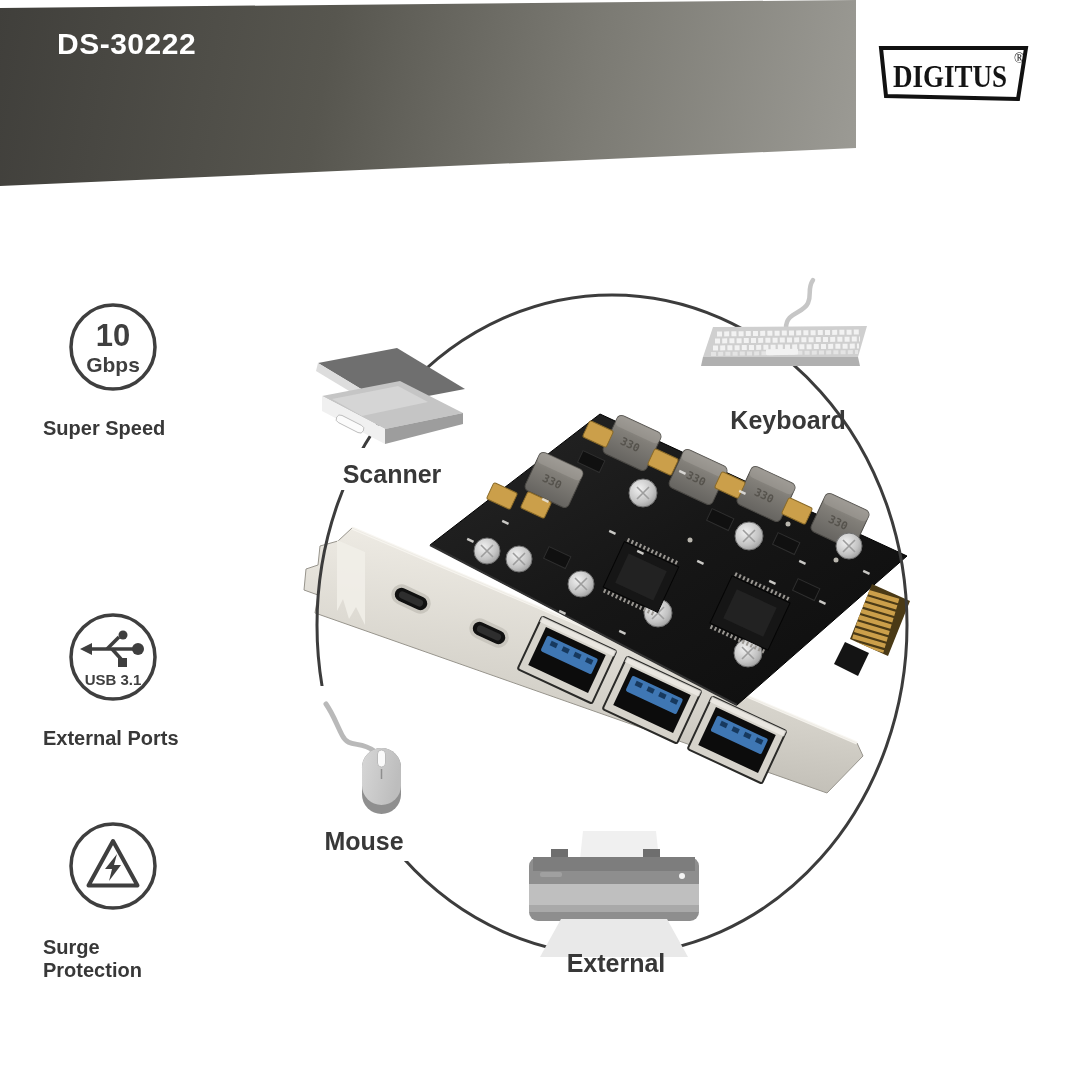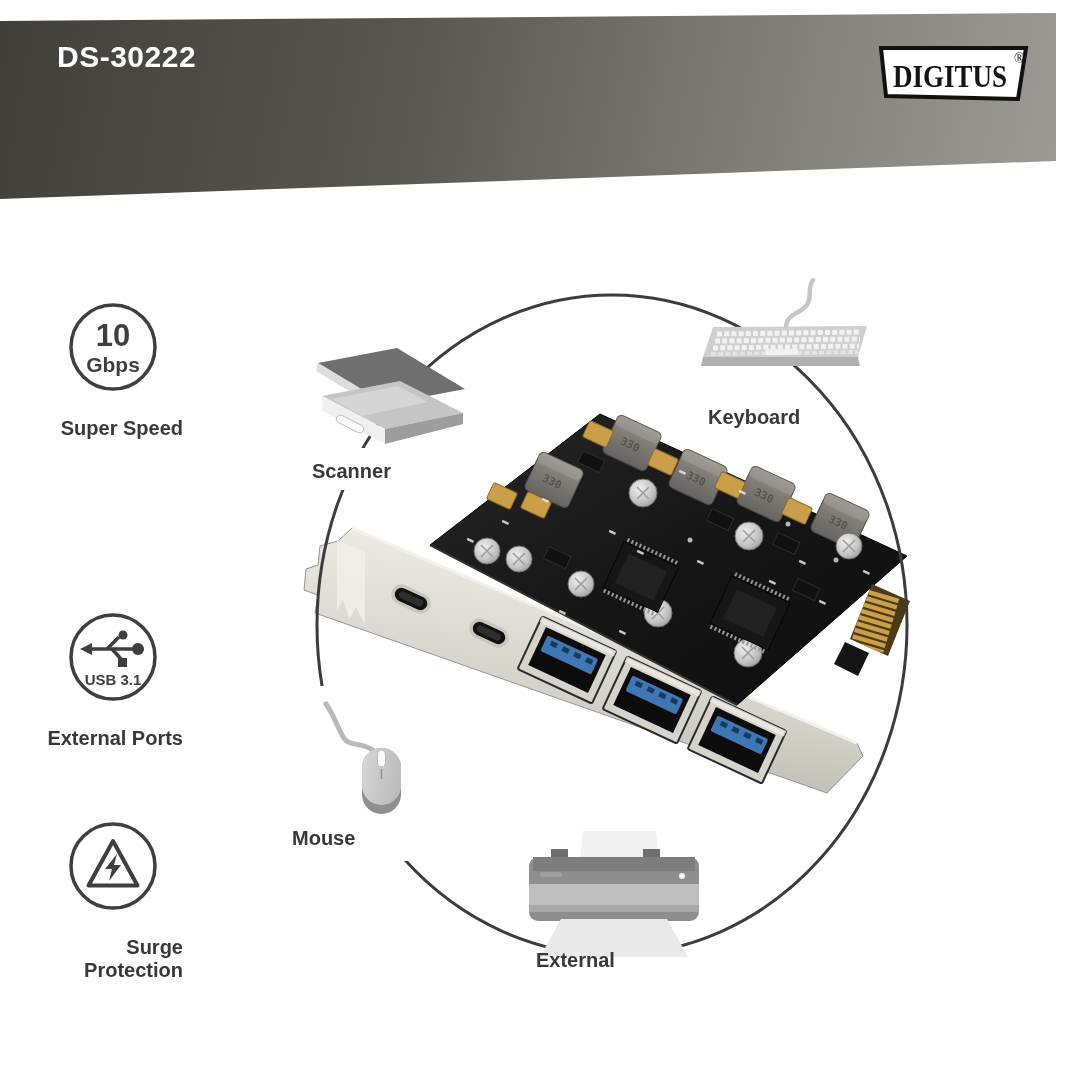--- a/index.html
+++ b/index.html
@@ -1,51 +1,51 @@
 <!DOCTYPE html>
 <html style="--ring: #3c3c3c; --icon: #3f3f3f; --label: #383838; --usb-blue: #3f77b4; --gold: #cb9f4a; --banner-dark: #403f3b; --banner-light: #9c9b95;"><head>
 <meta charset="utf-8">
 <style>
   html,body{margin:0;padding:0;background:#fff;}
   body{width:1080px;height:1080px;position:relative;overflow:hidden;
        font-family:"Liberation Sans",sans-serif;color:#383838;}
   .stage{position:absolute;inset:0;}
 
   
-  .banner{position:absolute;left:0;top:13px;width:1056px;height:192px;
+  .banner{position:absolute;left:0;top:0;width:856px;height:192px;
     background:linear-gradient(100deg,var(--banner-dark) 0%,#57564f 38%,#7b7a73 68%,var(--banner-light) 100%);
     clip-path:polygon(0 8px,100% 0,100% 148px,0 186px);}
   .banner-text{position:absolute;left:57px;top:27px;color:#fff;}
   .banner-text h1{margin:0 0 7px 0;font-size:30px;font-weight:700;letter-spacing:.5px;}
   .banner-text p{margin:0;font-size:28px;font-weight:400;letter-spacing:.3px;}
   .logo{position:absolute;top:44px;right:50px;}
   .logo text.brand{font-family:"Liberation Serif",serif;font-weight:700;fill:#141414;}
 
   
-  .feature{position:absolute;left:43px;width:140px;text-align:right;}
+  .feature{position:absolute;left:43px;width:140px;text-align:left;}
   .feature svg{display:block;margin:0 auto;}
   .feat-label{margin-top:22px;font-size:20px;line-height:23px;font-weight:700;color:var(--label);}
   .fcirc{fill:none;stroke:var(--icon);stroke-width:3.5;}
   .fico{fill:var(--icon);}
   .fico-stroke{fill:none;stroke:var(--icon);}
   .ftext{fill:var(--icon);font-weight:700;font-family:"Liberation Sans",sans-serif;}
 
   
   .scene{position:absolute;left:0;top:0;}
   .ring{fill:none;stroke:var(--ring);stroke-width:3;}
   .bracket{fill:url(#bracketG);stroke:#97948c;stroke-width:1;}
   .pcb{fill:url(#pcbG);stroke:#000;stroke-width:1;}
   .ind{fill:url(#indG);stroke:#4b4945;stroke-width:1;}
   .ind-t{fill:#56534d;font-size:11px;font-weight:700;font-family:"DejaVu Sans Mono",monospace;}
   .tant{fill:var(--gold);stroke:#8a6a28;stroke-width:1;}
   .ecap circle{fill:url(#capG);stroke:#6f6f6f;stroke-width:1;}
   .ecap path{stroke:#9d9d9d;stroke-width:1.6;fill:none;}
   .silk rect{fill:#e9e8e4;opacity:.85;}
-  .dev-label{position:absolute;width:160px;
-    font-size:20px;font-weight:700;color:var(--label);}
+  .dev-label{position:absolute;width:160px;text-align:center;
+    font-size:25px;font-weight:700;color:var(--label);}
 </style>
 </head>
 <body>
 
 <div class="stage">
 
   <div class="banner">
     <div class="banner-text">
       <h1>DS-30222</h1>
     </div>
@@ -300,21 +300,21 @@
       <rect x="540" y="872" width="22" height="5" rx="2" fill="#a0a0a0"></rect>
       <circle cx="682" cy="876" r="3" fill="#f4f4f4"></circle>
       <rect x="529" y="884" width="170" height="21" fill="#bfbfbf"></rect>
       <rect x="529" y="905" width="170" height="7" fill="#a9a9a9"></rect>
       <polygon points="561,919 667,919 688,957 540,957" fill="#e9e9e9"></polygon>
     </g>
   </svg>
 
   <div class="dev-label" style="left:312px;top:460px">Scanner</div>
   <div class="dev-label" style="left:708px;top:406px">Keyboard</div>
-  <div class="dev-label" style="left:292px;top:827px">Mouse</div>
+  <div class="dev-label" style="left:284px;top:827px">Mouse</div>
   <div class="dev-label" style="left:536px;top:949px">External</div>
 
   <div class="feature" style="top:299px">
     <svg width="96" height="96" viewBox="-48 -48 96 96">
       <circle class="fcirc" cx="0" cy="0" r="42"></circle>
       <text class="ftext" x="0" y="-1" text-anchor="middle" font-size="31">10</text>
       <text class="ftext" x="0" y="25" text-anchor="middle" font-size="21">Gbps</text>
     </svg>
     <div class="feat-label">Super Speed</div>
   </div>

